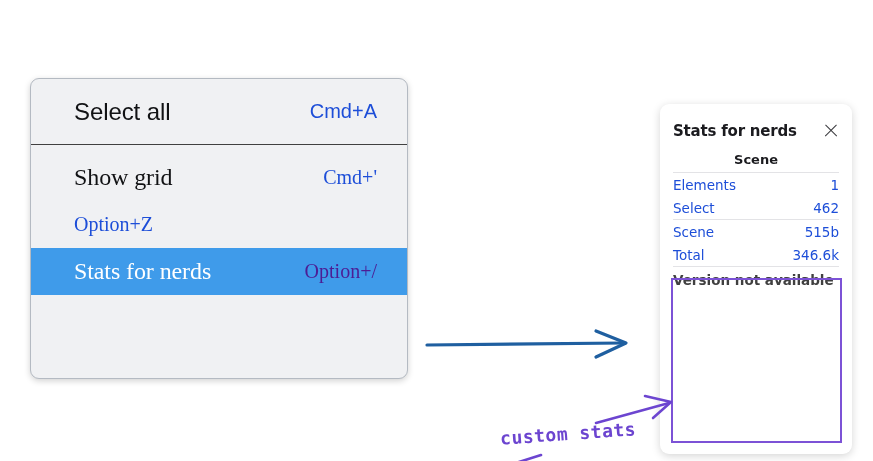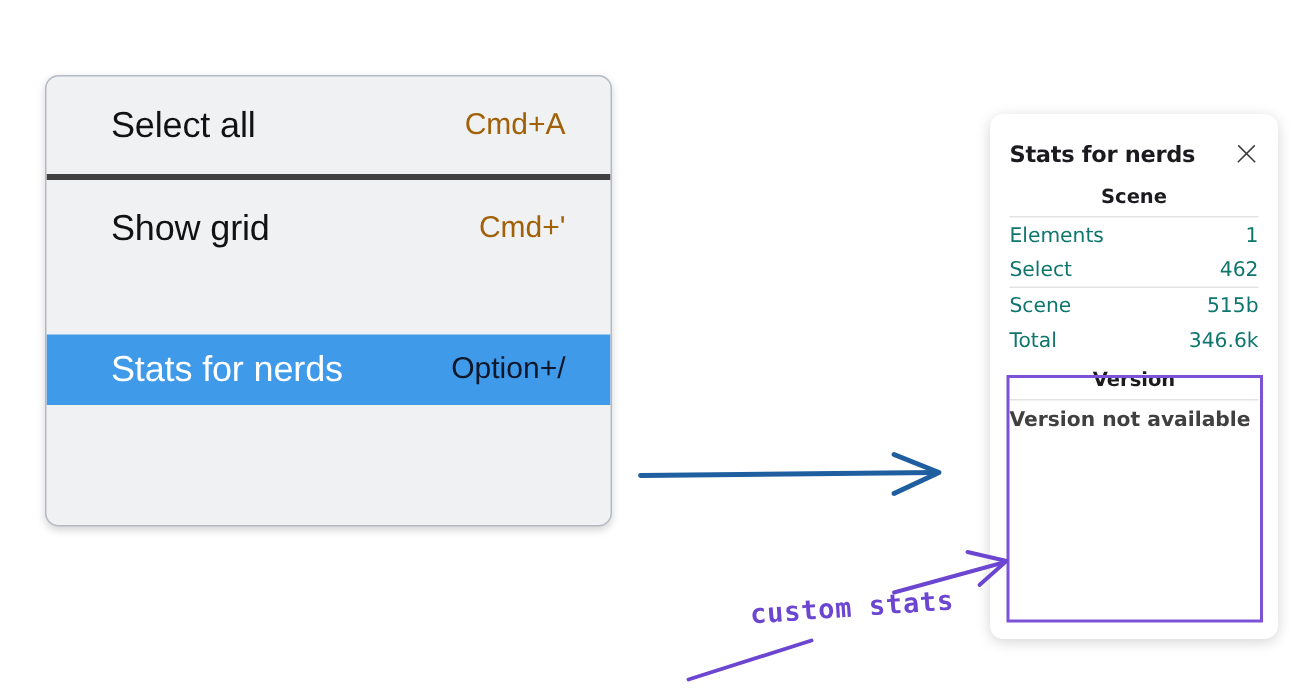--- a/index.html
+++ b/index.html
@@ -3,57 +3,57 @@
 <meta charset="utf-8">
 <style>
   html,body{margin:0;padding:0;}
   body{
     width:873px;height:461px;
     background:#ffffff;
     font-family:"Liberation Sans", sans-serif;
     overflow:hidden;
     position:relative;
   }
-  .canvas{position:absolute;inset:0;}
+  .canvas{position:absolute;inset:0;margin-top:28px;}
 
   
   #context-menu{
     position:absolute;left:30px;top:50px;width:378px;height:301px;
     background:#f0f1f3;
     border:1px solid #b4bac2;
     border-radius:9px;
     box-shadow:0 2px 6px rgba(0,0,0,.18);
     box-sizing:border-box;
     overflow:hidden;
   }
   .menu-group{}
-  .menu-group + .menu-group{border-top:4px solid #404040;}
+  .menu-group + .menu-group{border-top:1px solid #404040;font-family:Liberation Serif, serif;}
   .menu-pad-top{height:9px;}
   .menu-pad-bottom{height:17px;}
   .menu-item{
     height:47px;
     display:flex;align-items:center;
     padding:0 30px 0 43px;
     box-sizing:border-box;
     color:#111214;
   }
   .menu-item .mi-label{
     font-size:24px;
     letter-spacing:-.1px;
     flex:1 1 auto;
     white-space:nowrap;
   }
   .menu-item .mi-shortcut{
     font-size:20px;
-    color:#a16207;
+    color:#1d4ed8;
     white-space:nowrap;
   }
   .menu-item.selected{background:#3f9bea;}
   .menu-item.selected .mi-label{color:#ffffff;}
-  .menu-item.selected .mi-shortcut{color:#0f172a;}
+  .menu-item.selected .mi-shortcut{color:#4c1d95;}
 
   
   #stats-panel{
     position:absolute;left:660px;top:76px;width:192px;height:350px;
     background:#ffffff;
     border-radius:9px;
     box-shadow:0 2px 9px rgba(0,0,0,.17);
     box-sizing:border-box;
     font-family:"DejaVu Sans", sans-serif;
     overflow:hidden;
@@ -78,21 +78,21 @@
   .sp-close:before{transform:rotate(45deg);}
   .sp-close:after{transform:rotate(-45deg);}
 
   .sp-section-title{
     text-align:center;font-size:13px;font-weight:bold;color:#1b1b1f;
     padding:8px 0 5px;
   }
   .sp-divider{height:1px;background:#e3e3e6;}
   .sp-row{
     display:flex;align-items:center;justify-content:space-between;
-    height:23px;font-size:13.5px;color:#0f766e;
+    height:23px;font-size:13.5px;color:#1d4ed8;
   }
   .sp-row .sp-key{white-space:nowrap;}
   .sp-row .sp-val{white-space:nowrap;}
   .sp-free-row{height:26px;display:flex;align-items:center;font-size:13.5px;color:#404040;font-weight:bold;}
 
   
   #highlight-rect{
     position:absolute;left:671px;top:250px;width:171px;height:165px;
     border:2px solid #7c52d6;
     box-sizing:border-box;
@@ -128,20 +128,21 @@
 
     <div class="menu-group">
       <div class="menu-pad-top"></div>
 
       <div class="menu-item">
         <span class="mi-label">Show grid</span>
         <span class="mi-shortcut">Cmd+'</span>
       </div>
 
       <div class="menu-item">
+        <span class="mi-shortcut">Option+Z</span>
       </div>
 
 
       <div class="menu-item selected">
         <span class="mi-label">Stats for nerds</span>
         <span class="mi-shortcut">Option+/</span>
       </div>
 
       <div class="menu-pad-bottom"></div>
     </div>
@@ -169,21 +170,20 @@
       <div class="sp-divider"></div>
       <div class="sp-row">
         <span class="sp-key">Scene</span>
         <span class="sp-val">515b</span>
       </div>
       <div class="sp-row">
         <span class="sp-key">Total</span>
         <span class="sp-val">346.6k</span>
       </div>
 
-      <div class="sp-section-title">Version</div>
       <div class="sp-divider"></div>
       <div class="sp-free-row">Version not available</div>
 
     </div>
   </div>
 
   <div id="highlight-rect"></div>
 
   <svg class="anno-svg" viewBox="0 0 873 461">
 

